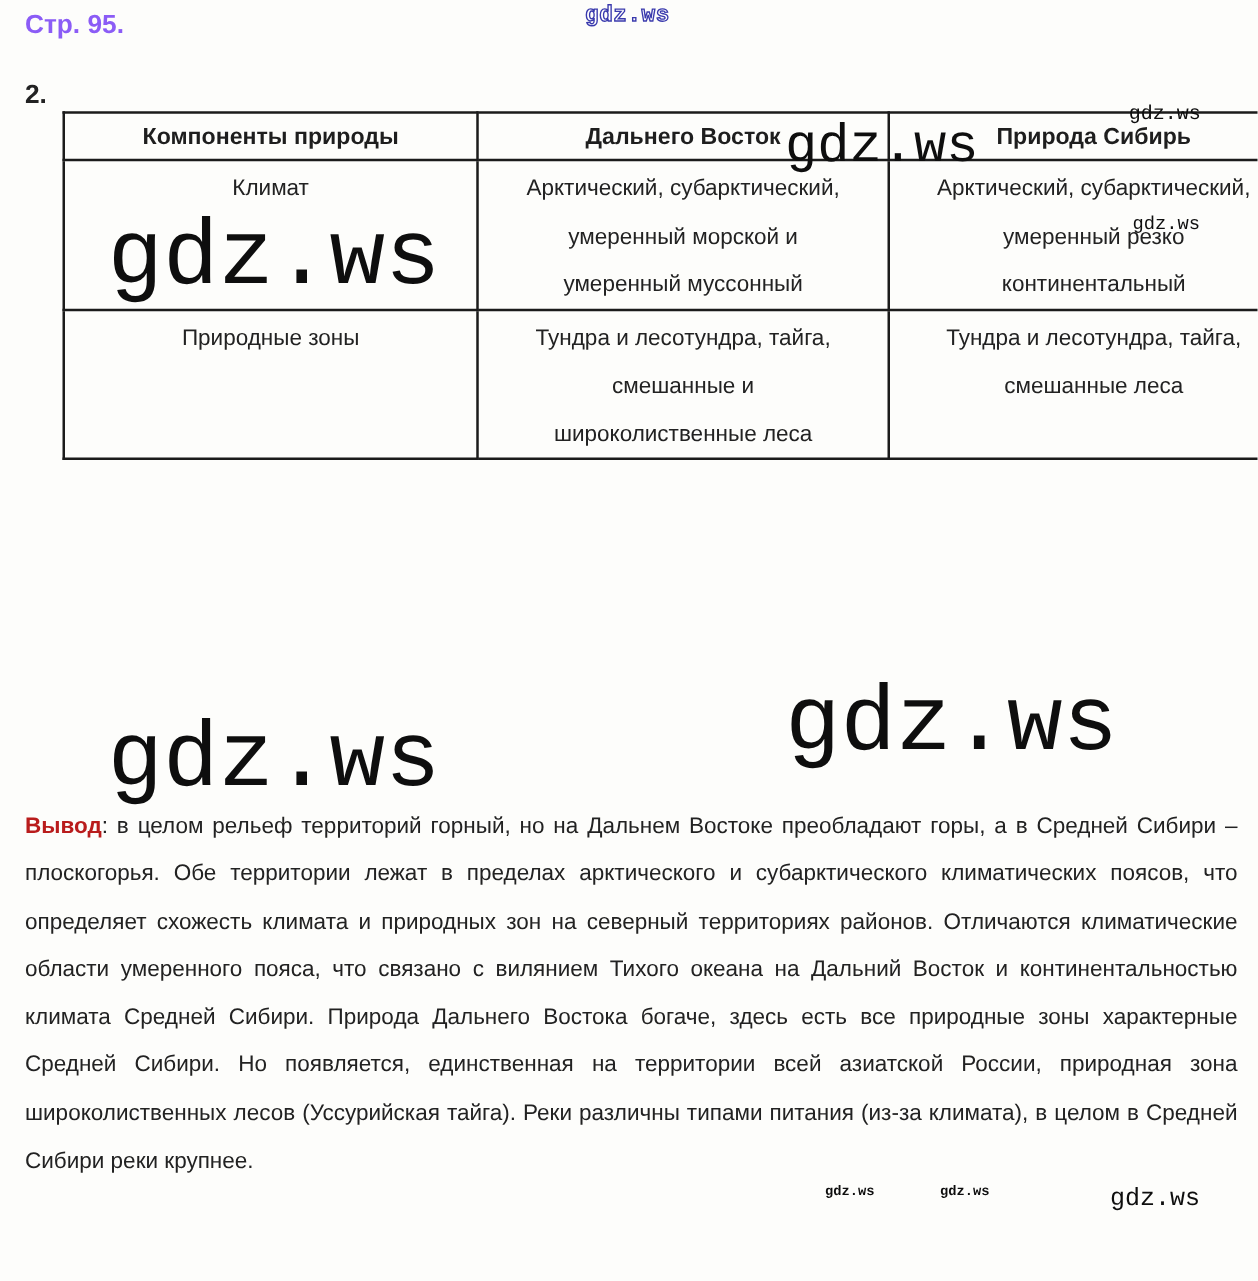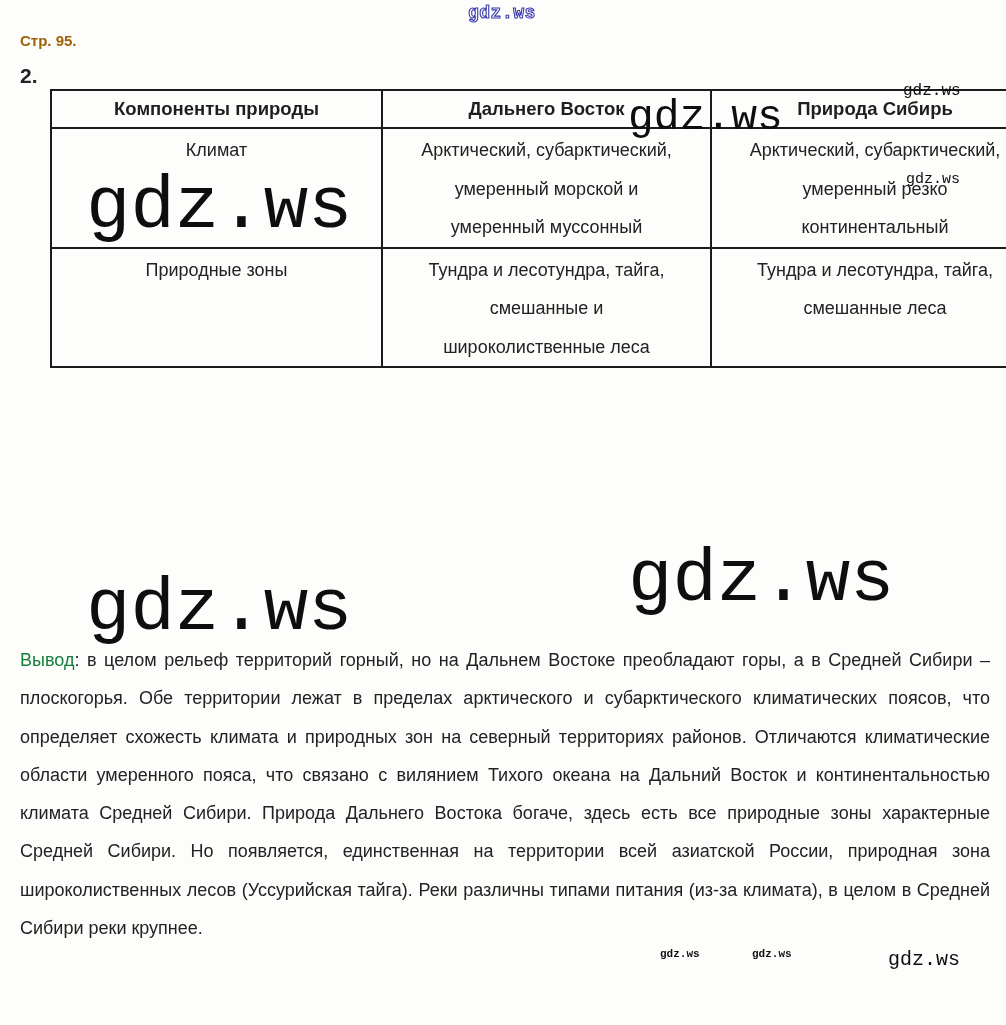--- a/index.html
+++ b/index.html
@@ -5,22 +5,22 @@
   * { margin: 0; padding: 0; box-sizing: border-box; }
   html, body { width: 1006px; height: 1025px; }
   body {
     position: relative;
     background: #fdfdfb;
     font-family: "Liberation Sans", sans-serif;
     color: #212121;
     overflow: hidden;
   }
   .page-heading {
-    position: absolute; left: 20px; top: 32px;
-    font-size: 15px; font-weight: bold; color: #a16207;
+    position: absolute; left: 20px; top: 8px;
+    font-size: 21px; font-weight: bold; color: #8b5cf6;
   }
   .task-number {
     position: absolute; left: 20px; top: 64px;
     font-size: 21px; font-weight: bold; color: #222;
   }
   table.compare {
     position: absolute; left: 10px; top: 89px;
     width: 988px;
     border-collapse: collapse;
     table-layout: fixed;
@@ -55,21 +55,21 @@
   tr.row-zones td    { height: 110px; }
 
   .conclusion {
     position: absolute; left: 20px; top: 641px;
     width: 970px;
     font-size: 18px;
     line-height: 38.3px;
     text-align: justify;
     color: #222;
   }
-  .conclusion b { font-weight: normal; color: #15803d; }
+  .conclusion b { font-weight: bold; color: #b91c1c; }
 
   
   .wm {
     position: absolute;
     font-family: Liberation Mono, monospace;
     color: #0e0e0e;
     white-space: nowrap;
     z-index: 5;
     line-height: 1;
     pointer-events: none;

